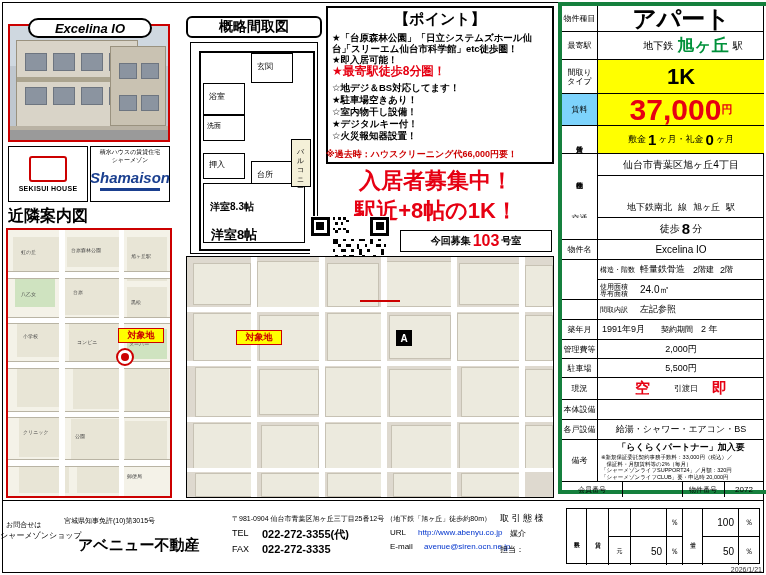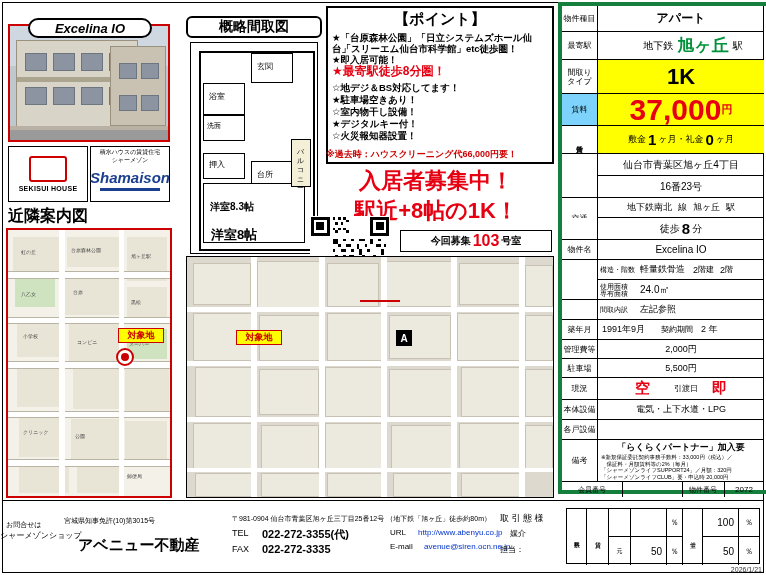--- a/index.html
+++ b/index.html
@@ -366,21 +366,21 @@
     <div class="aroad" style="left:332px;top:0;width:6px;height:242px;"></div>
   </div>
   <div class="abs" id="aerialArrow"></div>
   <div class="abs ctr" id="aerialTag">対象地</div>
   <div class="abs ctr" id="aerialMark">A</div>
 
   <div class="abs bx" id="tbl">
 
     <div class="row" style="top:0;height:26px;">
       <div class="lbl">物件種目</div>
-      <div class="val bold" style="font-size:12px;text-align:center;">アパート</div>
+      <div class="val bold" style="font-size:24px;text-align:center;">アパート</div>
     </div>
 
     <div class="row" style="top:26px;height:28px;">
       <div class="lbl">最寄駅</div>
       <div class="val">
         <span style="font-size:10px;margin-left:24px;">地下鉄</span>
         <span class="bold" style="font-size:17px;color:#0a3;margin:0 4px;color:#00913a;">旭ヶ丘</span>
         <span style="font-size:10px;">駅</span>
       </div>
     </div>
@@ -406,24 +406,20 @@
         <span class="bold" style="font-size:15px;margin:0 2px;">1</span>
         <span style="font-size:9px;">ヶ月・礼金</span>
         <span class="bold" style="font-size:15px;margin:0 2px;">0</span>
         <span style="font-size:9px;">ヶ月</span>
       </div>
     </div>
 
     <div class="row" style="top:148px;height:22px;">
       <div class="lbl vert" style="font-size:7px;writing-mode:vertical-rl;letter-spacing:0;height:44px;top:0;">物件所在地</div>
       <div class="val" style="font-size:10px;">仙台市青葉区旭ヶ丘4丁目</div>
-    </div>
-    <div class="row" style="top:170px;height:22px;">
-      <div class="lbl" style="border-right:1px solid #000;"></div>
-      <div class="val" style="font-size:10px;">16番23号</div>
     </div>
 
     <div class="row" style="top:192px;height:20px;">
       <div class="lbl" style="height:40px;">交通</div>
       <div class="val" style="font-size:9px;">
         <span>地下鉄南北</span>
         <span style="margin:0 6px;">線</span>
         <span>旭ヶ丘</span>
         <span style="margin-left:6px;">駅</span>
       </div>
@@ -492,25 +488,25 @@
       <div class="lbl">現況</div>
       <div class="val">
         <span class="bold red" style="font-size:15px;">空</span>
         <span style="font-size:8px;margin-left:24px;">引渡日</span>
         <span class="bold red" style="font-size:15px;margin-left:14px;">即</span>
       </div>
     </div>
 
     <div class="row" style="top:394px;height:20px;">
       <div class="lbl">本体設備</div>
-      <div class="val" style="font-size:9px;">電気・上下水道・LPG</div>
     </div>
 
     <div class="row" style="top:414px;height:20px;">
       <div class="lbl">各戸設備</div>
+      <div class="val" style="font-size:9px;">給湯・シャワー・エアコン・BS</div>
     </div>
 
     <div class="row" style="top:434px;height:42px;">
       <div class="lbl">備考</div>
       <div class="val" style="display:block;padding:1px 3px;">
         <div style="font-size:9px;font-weight:bold;text-align:center;">「らくらくパートナー」加入要</div>
         <div style="font-size:5.5px;line-height:6.5px;">※新規保証委託契約事務手数料：33,000円（税込）／</div>
         <div style="font-size:5.5px;line-height:6.5px;">　保証料・月額賃料等の2%（毎月）</div>
         <div style="font-size:5.5px;line-height:6.5px;">「シャーメゾンライフSUPPORT24」／月額：320円</div>
         <div style="font-size:5.5px;line-height:6.5px;">「シャーメゾンライフCLUB」要・申込時 20,000円</div>

